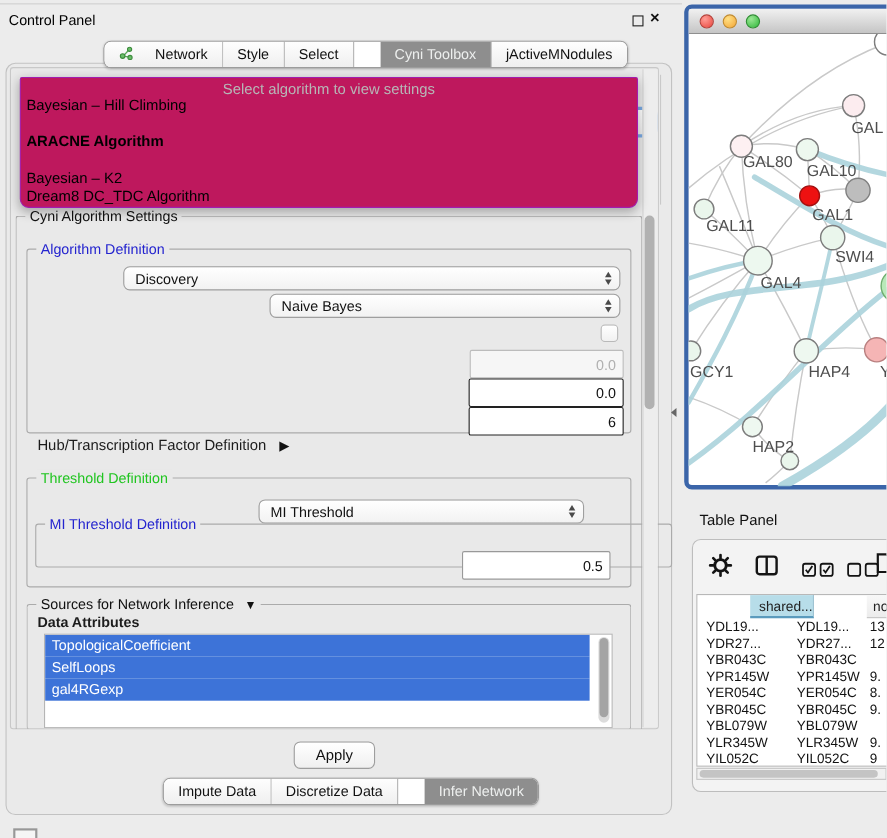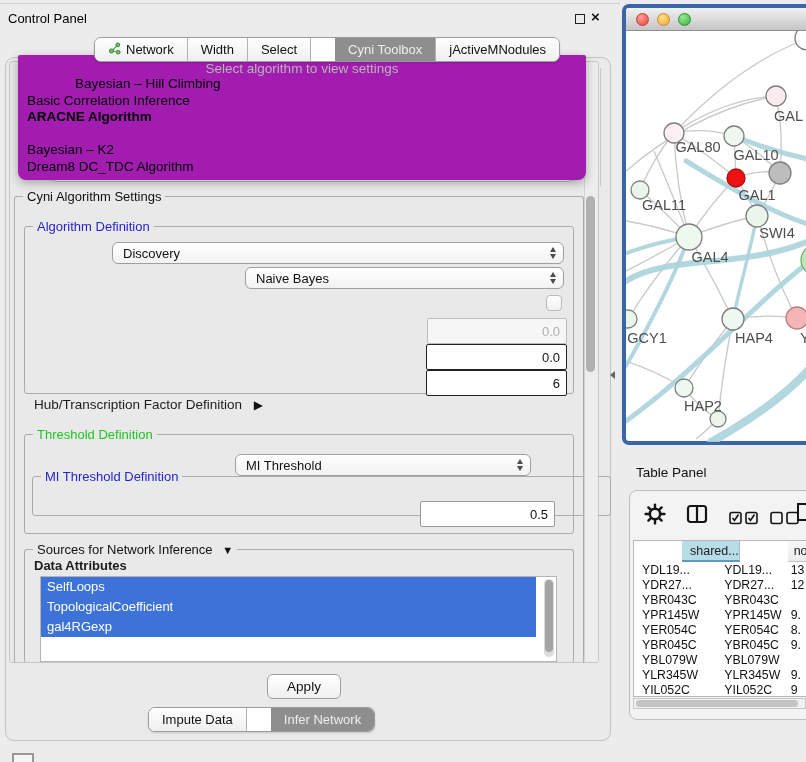--- a/index.html
+++ b/index.html
@@ -10,27 +10,27 @@
   .dis{color:#9d9d9d;}
   .hairline{position:absolute;background:#d0d0d0;}
   
   #mainpanel{position:absolute;left:5px;top:57px;width:604px;height:682px;border:1px solid #c2c2c2;
              border-radius:9px;background:#eaeaea;z-index:1;}
   #viewport{position:absolute;left:9px;top:61px;width:590px;height:602px;border:1px solid #c8c8c8;
             background:#e9e9e9;z-index:2;border-radius:3px;box-sizing:border-box;}
   
   .segbar{position:absolute;display:flex;height:23px;border:1px solid #9c9c9c;border-radius:7px;
           overflow:hidden;background:#fff;box-shadow:0 1px 2px rgba(0,0,0,.15);}
-  .seg{display:flex;align-items:center;gap:5px;padding:0 13px;font-size:13px;color:#111;
+  .seg{display:flex;align-items:center;gap:20px;padding:0 13px;font-size:13px;color:#111;
        background:linear-gradient(#fefefe,#efefef);border-right:1px solid #b2b2b2;white-space:nowrap;}
   .seg:last-child{border-right:none;}
   .seg.sel{background:#8e8e8e;color:#edefee;margin-left:24px;}
   
-  #popup{position:absolute;left:18px;top:55px;width:560px;height:117px;background:#a21caf;
-         border:4px solid #a21caf;border-radius:2px 2px 8px 8px;box-shadow:0 3px 10px rgba(0,0,0,.3);z-index:6;}
+  #popup{position:absolute;left:18px;top:70px;width:560px;height:117px;background:#be185d;
+         border:1px solid #a21caf;border-radius:2px 2px 8px 8px;box-shadow:0 3px 10px rgba(0,0,0,.3);z-index:6;}
   .hint{position:absolute;top:2px;width:100%;text-align:center;color:#b7b7b7;font-size:13.5px;}
   .pitem{position:absolute;left:3px;padding-left:2px;font-size:13.5px;color:#000;height:16px;line-height:16px;white-space:nowrap;}
   .pitem.b{font-weight:bold;font-size:13.5px;}
   
   .group{position:absolute;border:1px solid #ababab;border-radius:3px;z-index:3;}
   .gtitle{position:absolute;top:-8px;left:8px;background:#e9e9e9;padding:0 4px;font-size:13px;white-space:nowrap;}
   .blue{color:#2424cf;}
   .green{color:#21c521;}
   
   .combo{position:absolute;height:22px;background:linear-gradient(#ffffff,#f2f2f2);border:1px solid #9f9f9f;
@@ -129,43 +129,42 @@
           <line x1="4" y1="9" x2="9.5" y2="3" stroke="#57a657" stroke-width="1.2"></line>
           <line x1="4" y1="9" x2="10" y2="10" stroke="#57a657" stroke-width="1.2"></line>
           <circle cx="3.5" cy="9" r="2.1" fill="#6abf69" stroke="#3d8b3d"></circle>
           <circle cx="9.8" cy="2.8" r="1.9" fill="#6abf69" stroke="#3d8b3d"></circle>
           <circle cx="10.2" cy="10.2" r="1.9" fill="#6abf69" stroke="#3d8b3d"></circle>
         </svg>
       </span>
       <span>Network</span>
     </div>
     <div class="seg">
-        <span>Width</span>
+        <span>Style</span>
       </div>
     <div class="seg">
         <span>Select</span>
       </div>
     <div class="seg sel">
         <span>Cyni Toolbox</span>
       </div>
     <div class="seg">
         <span>jActiveMNodules</span>
       </div>
   </div>
 
   <div id="bg-combo">
     <span>gal-filtered sif default node</span>
   </div>
   <div id="bg-bluecombo"></div>
   <div id="bg-vline"></div>
 
   <div id="popup">
     <div class="hint">Select algorithm to view settings</div>
-    <div class="pitem" style="top:17px;margin-left:48px;">Bayesian – Hill Climbing</div>
-    <div class="pitem" style="top:33.5px;">Basic Correlation Inference</div>
+    <div class="pitem" style="top:17px;">Bayesian – Hill Climbing</div>
     <div class="pitem b" style="top:50px;">ARACNE Algorithm</div>
     <div class="pitem" style="top:83px;">Bayesian – K2</div>
     <div class="pitem" style="top:99.5px;">Dream8 DC_TDC Algorithm</div>
   </div>
 
   <div class="group" style="left:14px;top:196px;width:568px;height:466px;border-bottom:none;border-radius:3px 3px 0 0;">
     <span class="gtitle">Cyni Algorithm Settings</span>
   </div>
 
   <div class="group" style="left:24px;top:226px;width:548px;height:166px;">
@@ -236,36 +235,39 @@
 
   <div class="group" style="left:24px;top:549px;width:548px;height:113px;border-bottom:none;">
     <span class="gtitle">
       <span>Sources for Network Inference</span>
       <span class="tri-downc" style="margin-left:6px;">▼</span>
     </span>
   </div>
   <div class="lbl b" style="left:34px;top:558px;font-size:13px;z-index:3;">Data Attributes</div>
 
   <div id="attrlist">
+    <div class="attr">TopologicalCoefficient</div>
     <div class="attr">SelfLoops</div>
-    <div class="attr">TopologicalCoefficient</div>
     <div class="attr">gal4RGexp</div>
     <div id="attrsb">
         <div class="th"></div>
       </div>
   </div>
 
   <div id="vsb"></div>
   <div id="vsb-thumb"></div>
 
   <div id="apply">Apply</div>
 
   <div class="segbar" style="left:148px;top:707px;z-index:3;">
     <div class="seg">
         <span>Impute Data</span>
+      </div>
+    <div class="seg">
+        <span>Discretize Data</span>
       </div>
     <div class="seg sel">
         <span>Infer Network</span>
       </div>
   </div>
 
   <div id="splitter-arrow"></div>
   <div id="corner-box"></div>
 
   <div id="netwin">

